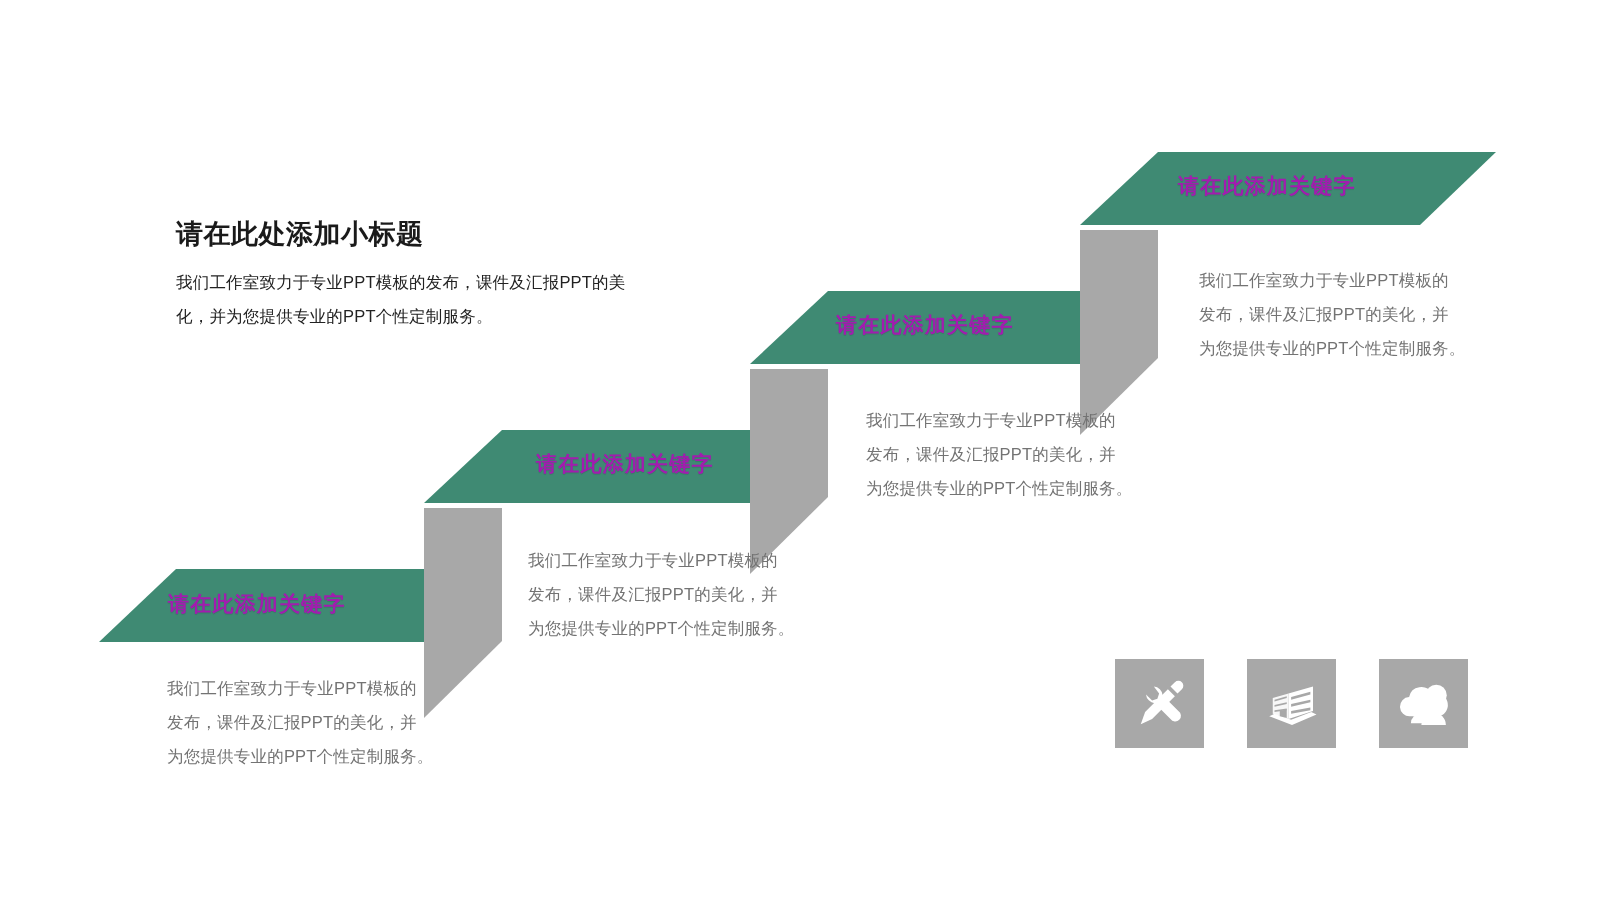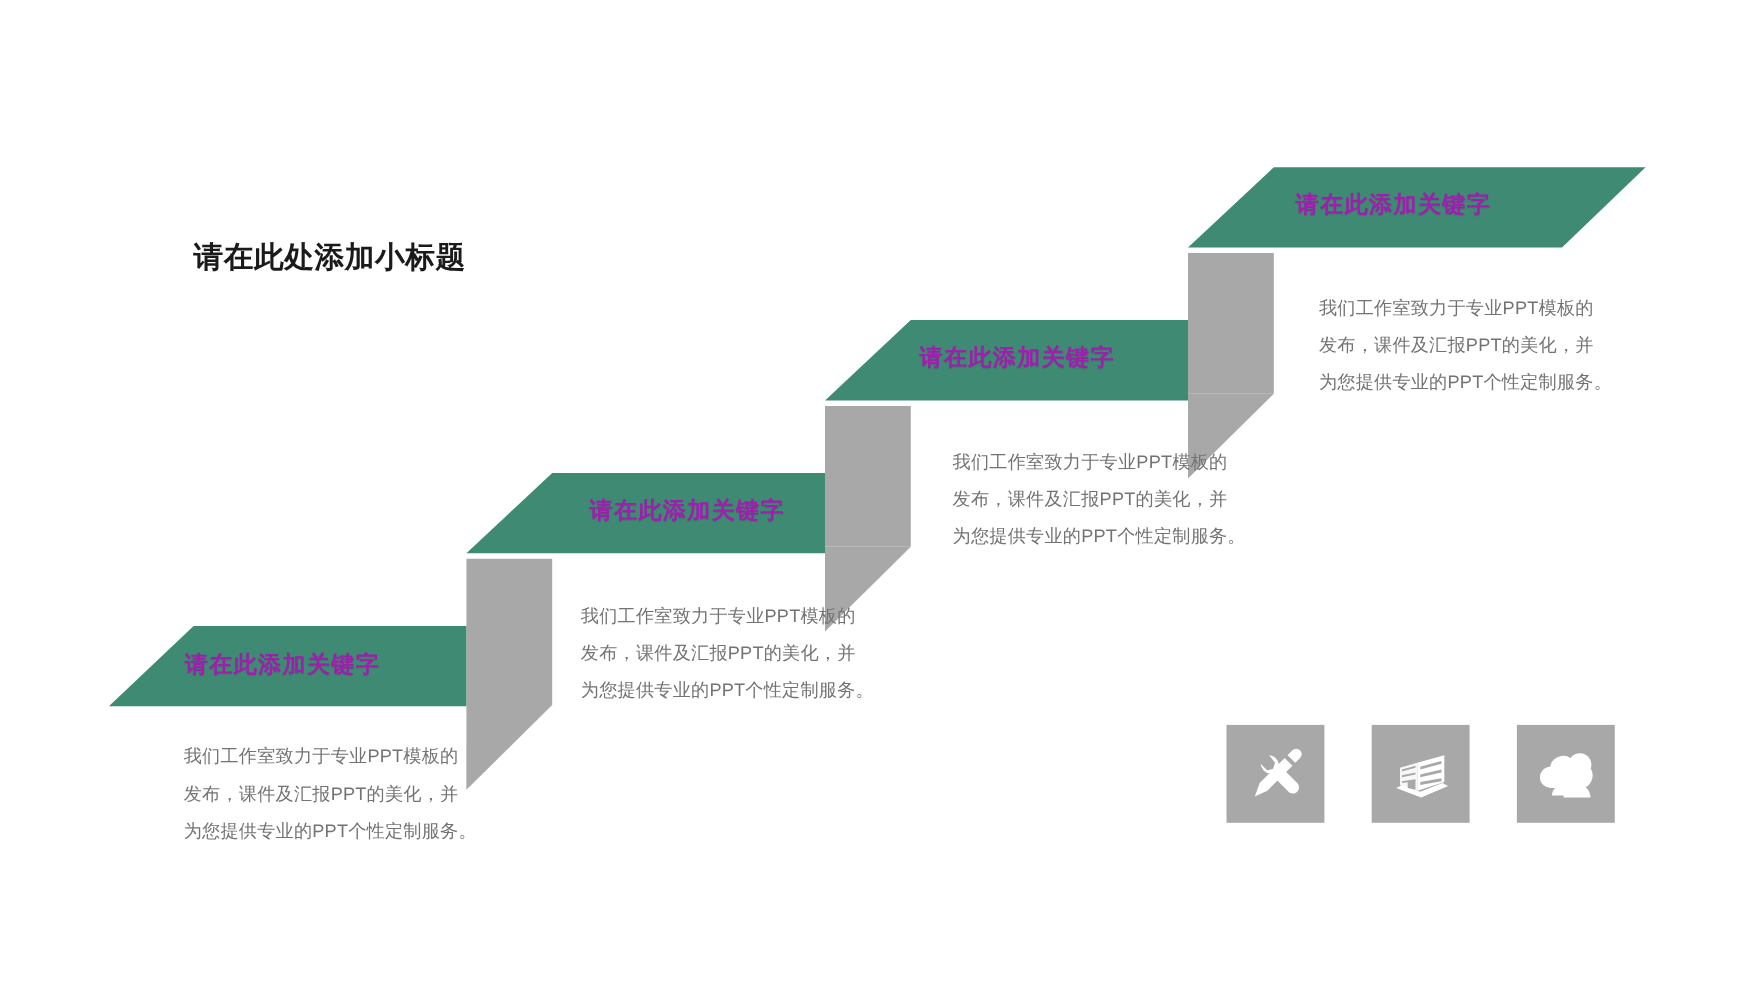--- a/index.html
+++ b/index.html
@@ -126,20 +126,21 @@
     <polygon points="828,291 1080,291 1080,364 750,364" fill="#3f8a73"></polygon>
 
     <polygon points="1158,152 1496,152 1420,225 1080,225" fill="#3f8a73"></polygon>
 
     <polygon points="424,641 502,641 424,718" fill="#a8a8a8"></polygon>
 
   </svg>
 
   <div class="headline-block">
     <h1 class="headline-title">请在此处添加小标题</h1>
+    <p class="headline-body">我们工作室致力于专业PPT模板的发布，课件及汇报PPT的美化，并为您提供专业的PPT个性定制服务。</p>
   </div>
 
   <div class="step-label step-label-1">请在此添加关键字</div>
   <div class="step-label step-label-2">请在此添加关键字</div>
   <div class="step-label step-label-3">请在此添加关键字</div>
   <div class="step-label step-label-4">请在此添加关键字</div>
 
   <div class="step-desc step-desc-1">我们工作室致力于专业PPT模板的
 发布，课件及汇报PPT的美化，并
 为您提供专业的PPT个性定制服务。</div>

